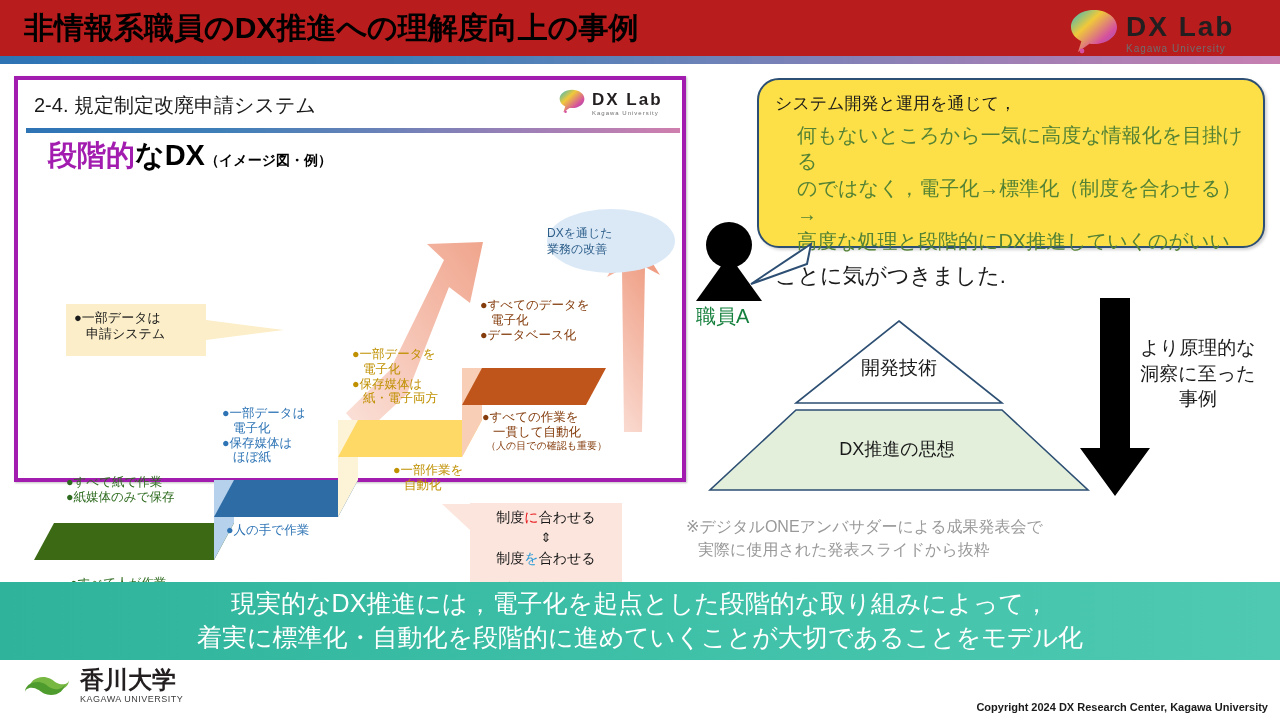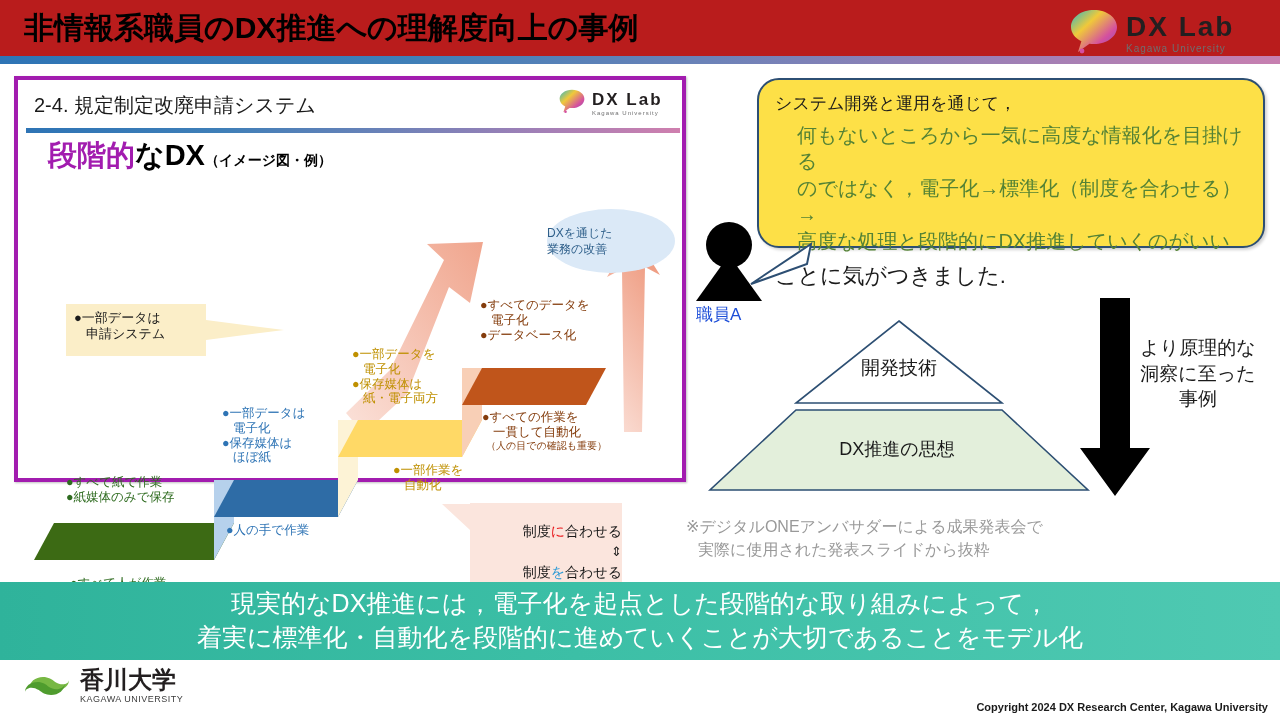--- a/index.html
+++ b/index.html
@@ -68,21 +68,21 @@
   
   #goal-ellipse{
     left:529px;top:129px;width:128px;height:64px;border-radius:50%;
     background:#dbe9f7;color:#2e5f8a;font-size:12px;text-align:left;
     display:flex;flex-direction:column;justify-content:center;line-height:1.35;
   }
 
   
   #rule-box{
     left:452px;top:423px;width:152px;height:106px;background:#fbe5dd;
-    text-align:right;font-size:14px;color:#1a1a1a;padding-top:18px;
+    text-align:center;font-size:14px;color:#1a1a1a;padding-top:4px;
     box-sizing:border-box;line-height:1.5;
   }
   #rule-box .red{color:#e8161a;}
   #rule-box .blue{color:#2e9bd6;}
   #rule-box .note{font-size:12px;display:block;margin-top:10px;}
   #rule-box-tail{
     left:424px;top:424px;width:0;height:0;
     border-top:0 solid transparent;border-bottom:26px solid transparent;
     border-right:28px solid #fbe5dd;
   }
@@ -111,21 +111,21 @@
   #bubble-tail{left:745px;top:238px;}
 
   
   #person{left:696px;top:222px;width:66px;height:78px;}
   #person-head{position:absolute;left:10px;top:0;width:46px;height:46px;border-radius:50%;background:#000;}
   #person-body{
     position:absolute;left:0;top:33px;width:0;height:0;
     border-left:33px solid transparent;border-right:33px solid transparent;
     border-bottom:46px solid #000;
   }
-  #person-label{left:696px;top:303px;font-size:17px;color:#1d4ed8;}
+  #person-label{left:696px;top:303px;font-size:20px;color:#15803d;}
   #pyr-top-label{left:796px;top:355px;width:206px;text-align:center;font-size:19px;color:#1a1a1a;}
   #pyr-base-label{left:706px;top:437px;width:382px;text-align:center;font-size:18px;color:#1a1a1a;}
 
   
   #down-arrow{left:1076px;top:298px;}
 
   #insight-text{
     left:1128px;top:335px;width:140px;text-align:center;
     font-size:19px;color:#1a1a1a;line-height:1.35;
   }

